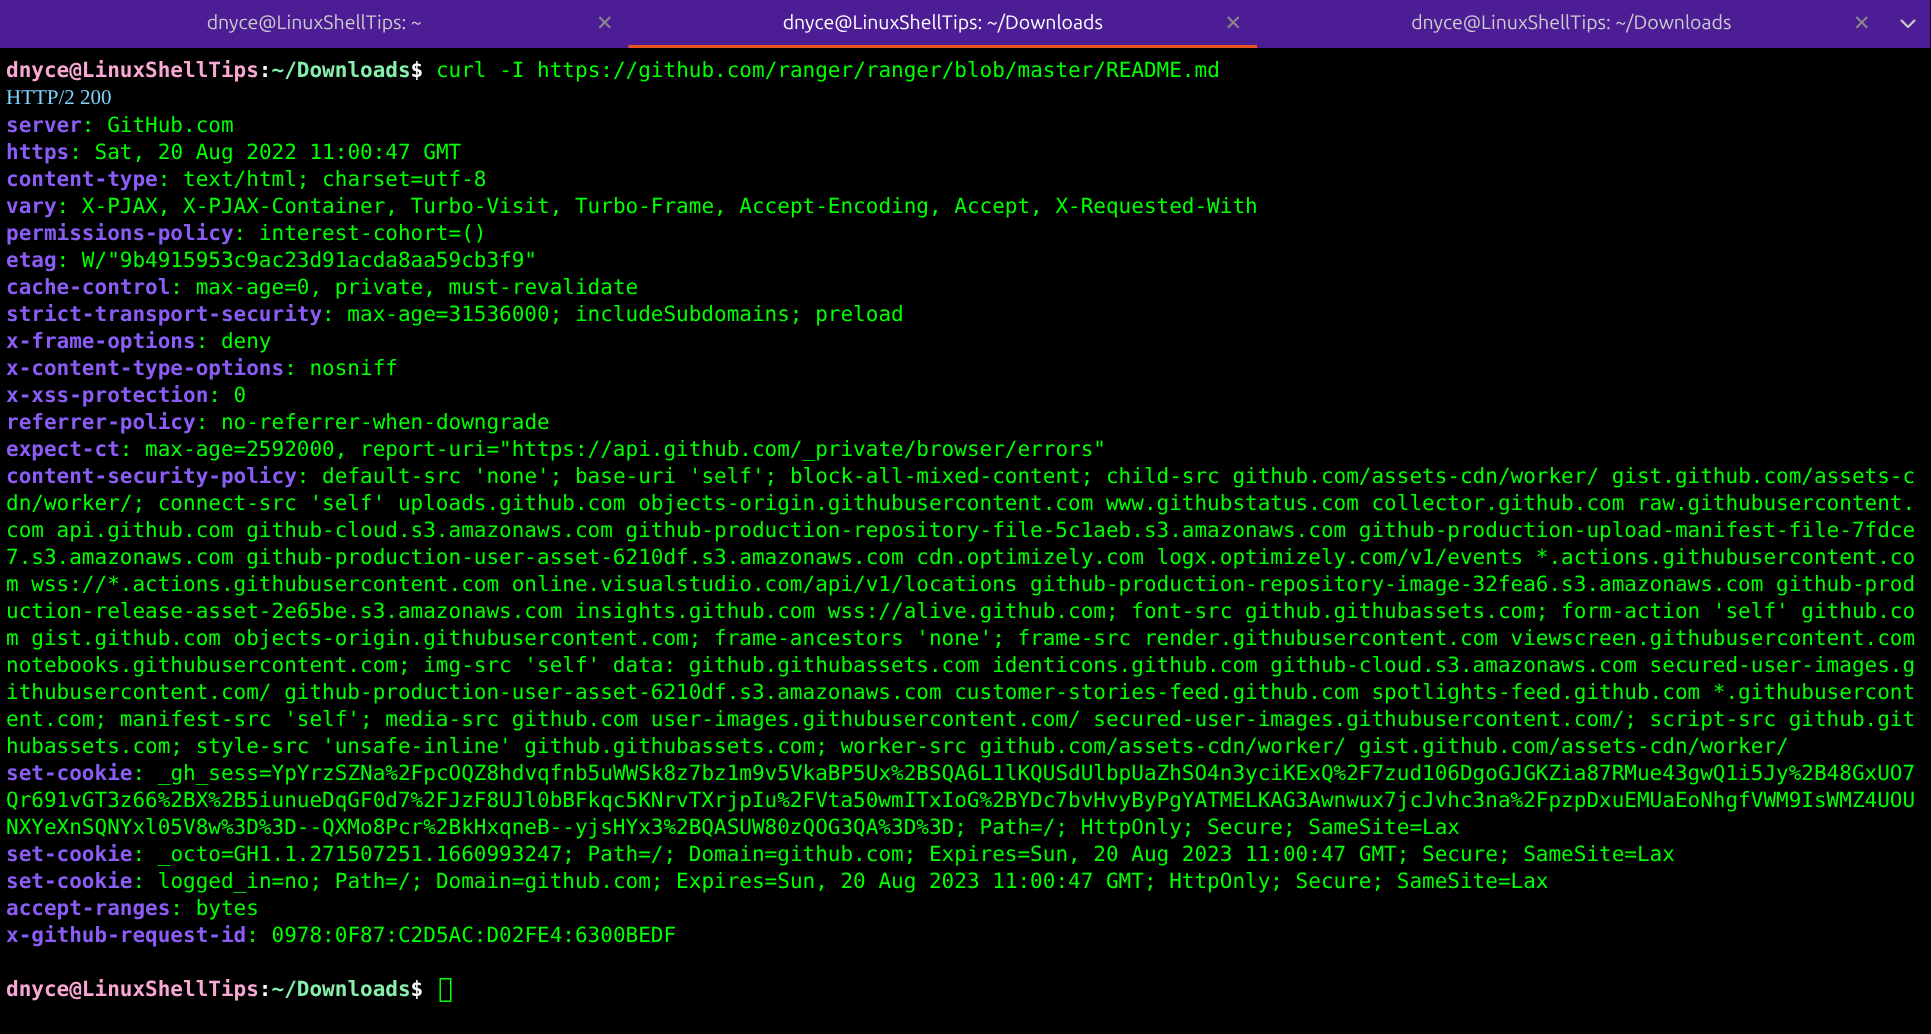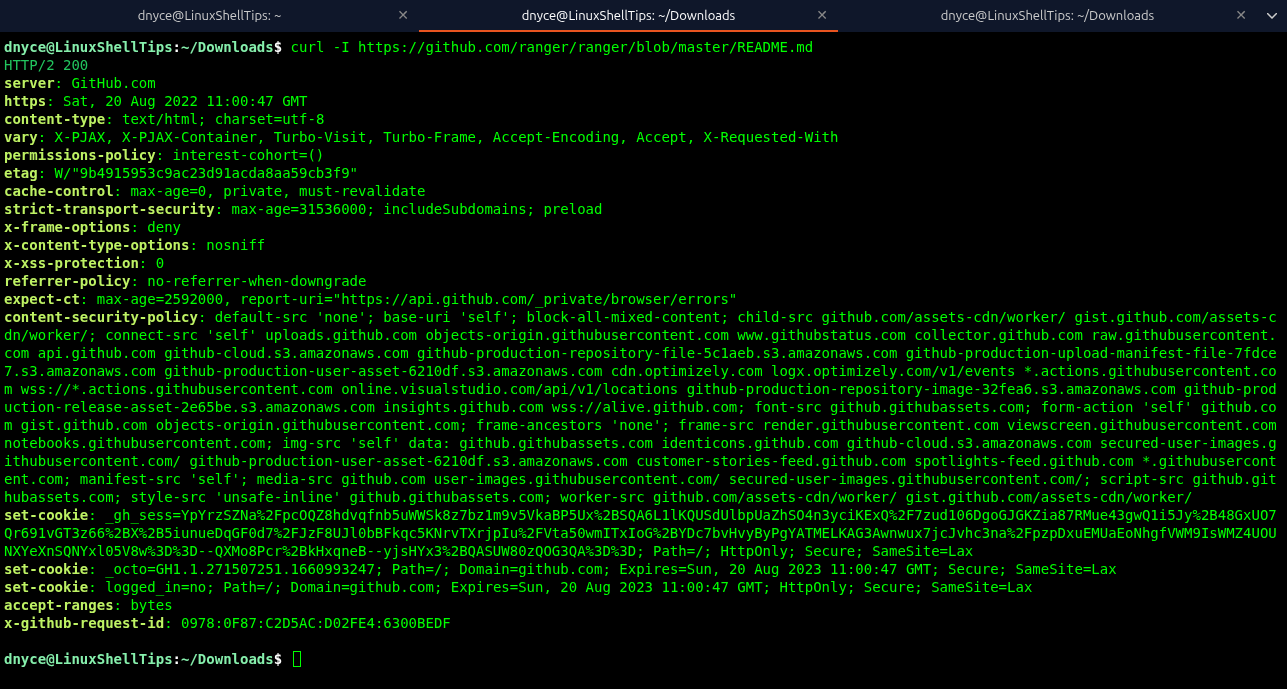--- a/index.html
+++ b/index.html
@@ -6,21 +6,21 @@
   body {
     background: #000;
     font-family: 'DejaVu Sans Mono', 'Liberation Mono', Consolas, monospace;
     font-size: 14px;
     line-height: 18px;
     width: 1287px;
     height: 689px;
     overflow: hidden;
   }
   .titlebar {
-    background: #0f172a;
+    background: #4c1d95;
     height: 32px;
     display: flex;
     align-items: stretch;
     color: #ccc;
   }
   .tab {
     flex: 1;
     display: flex;
     align-items: center;
     justify-content: center;
@@ -44,27 +44,27 @@
     align-items: center;
     justify-content: center;
     color: #ccc;
     cursor: pointer;
   }
   .terminal {
     padding: 6px 4px 4px 4px;
     white-space: pre-wrap;
     word-break: break-all;
   }
-  .prompt-user { color: #86efac; font-weight: bold; }
+  .prompt-user { color: #f9a8d4; font-weight: bold; }
   .prompt-colon { color: #ffffff; font-weight: bold; }
   .prompt-path { color: #86efac; font-weight: bold; }
   .prompt-dollar { color: #ffffff; font-weight: bold; }
   .cmd { color: #00ff00; margin-top: 34px; }
-  .plain { color: #22c55e; }
-  .hdr-key { color: #bef264; font-weight: bold; }
+  .plain { color: #7dd3fc; font-family: Liberation Serif, serif; }
+  .hdr-key { color: #8b5cf6; font-weight: bold; }
   .hdr-val { color: #00ff00; }
   .cursor {
     display: inline-block;
     width: 8px;
     height: 16px;
     border: 1px solid #00ff00;
     vertical-align: text-bottom;
     margin-left: 2px;
   }
 </style>

